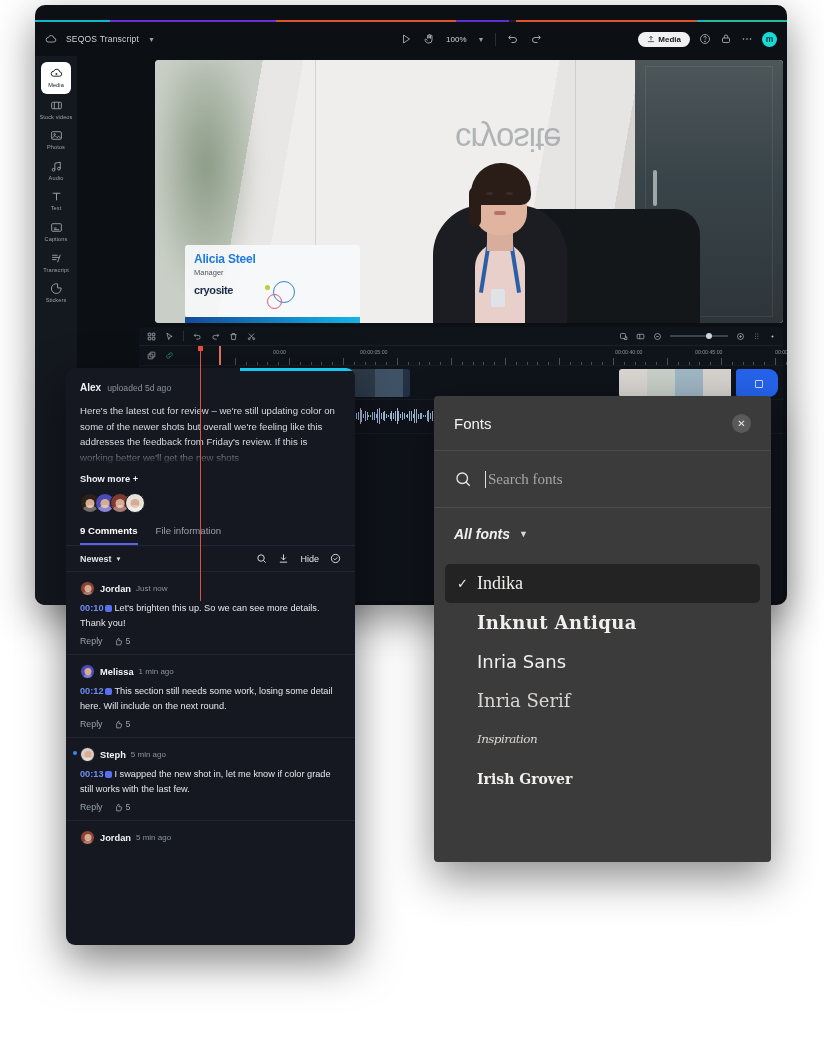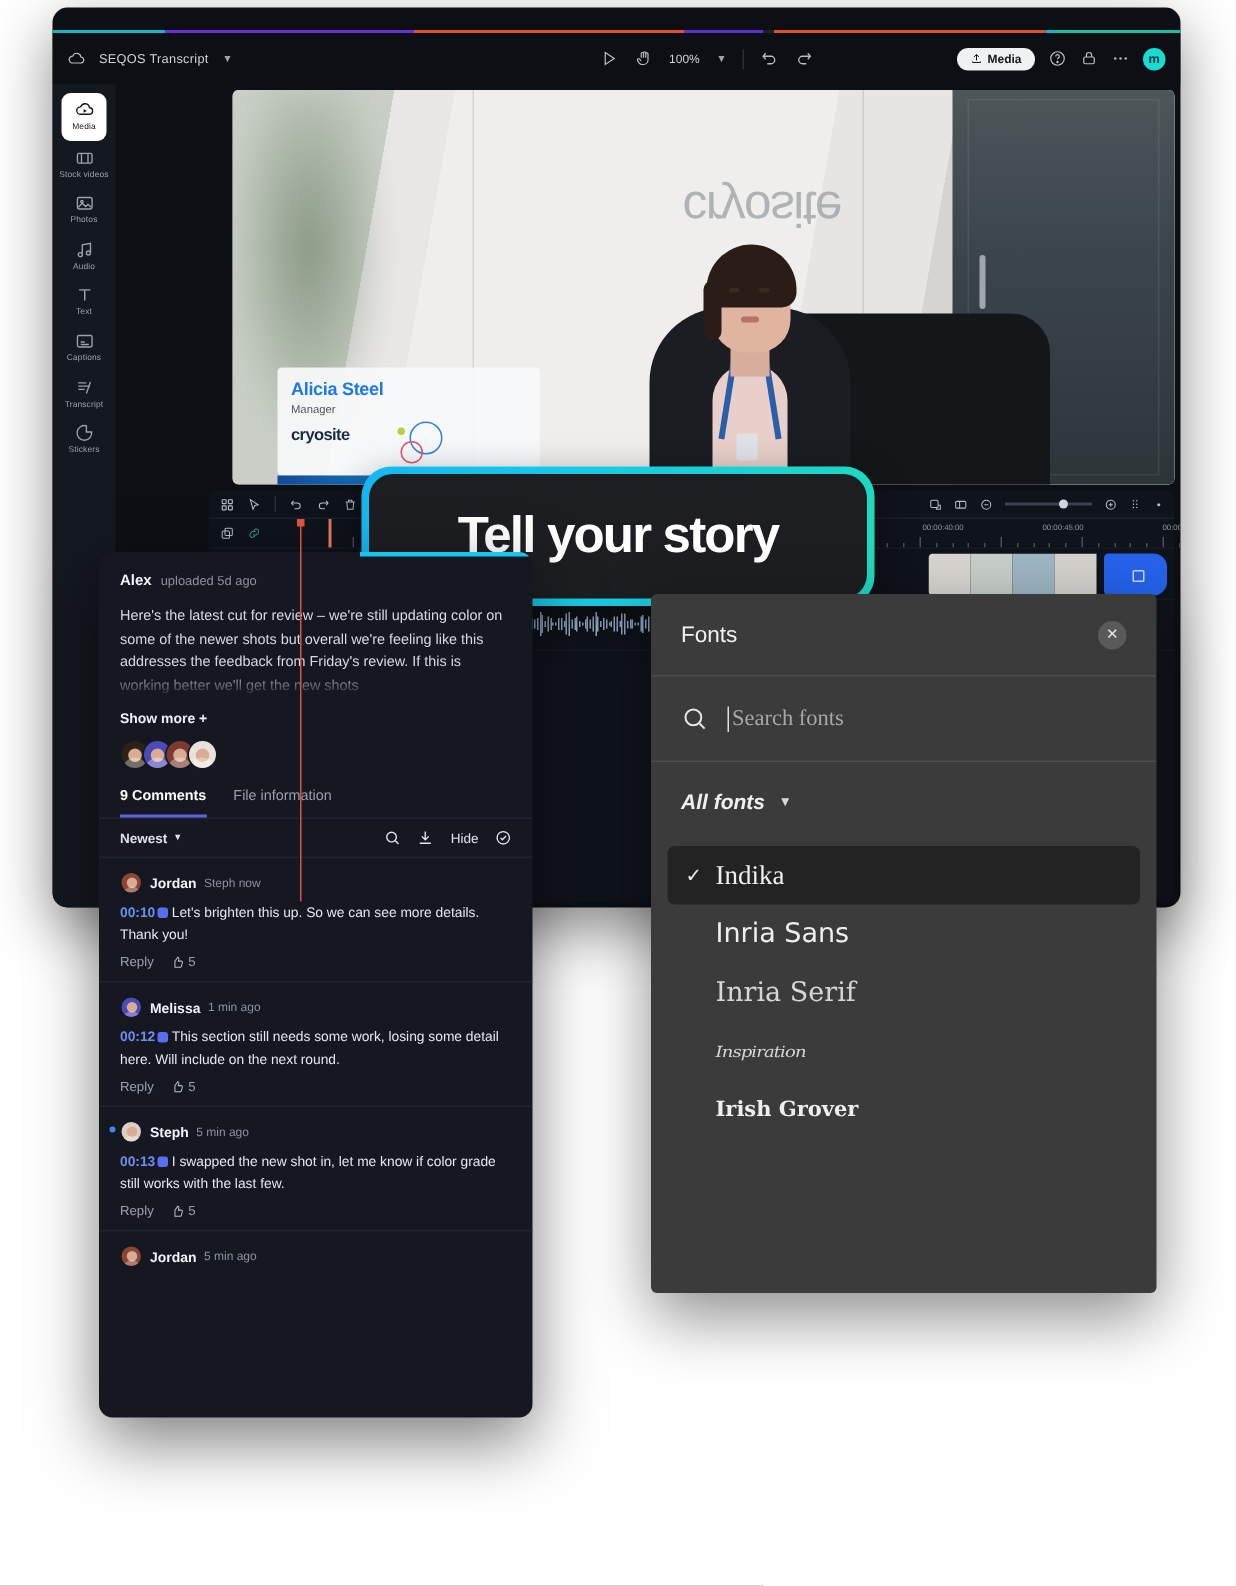--- a/index.html
+++ b/index.html
@@ -769,25 +769,20 @@
             <i style="height: 3.6px;"></i>
             <i style="height: 4px;"></i>
             <i style="height: 5.5px;"></i>
             <i style="height: 4.7px;"></i>
           </div>
       </div>
       <div class="tl-row" style="top:106px"></div>
     </div>
   </div>
 
-  <div id="story-pill">
-    <div id="story-inner">
-      <span id="story-text">Tell your story</span>
-    </div>
-  </div>
 
   <div id="comments-panel">
     <div id="cp-topline"></div>
     <div id="cp-head">
       <div class="row-inline">
         <span class="uname">Alex</span>
         <span class="utime">uploaded 5d ago</span>
       </div>
       <div id="cp-desc">Here's the latest cut for review – we're still updating color on some of the newer shots but overall we're feeling like this addresses the feedback from Friday's review. If this is working better we'll get the new shots</div>
       <div id="show-more">Show more +</div>
@@ -840,21 +835,21 @@
       </div>
     </div>
     <div id="comments-list">
         <div class="comment">
           <div class="c-head">
             <span class="av" style="width:15px;height:15px;margin:0;background:#8a4535">
               <span class="f" style="width:7px;height:7px;top:3px;background:#d9ab93"></span>
               <span class="b" style="width:12px;height:8px;background:rgba(255,255,255,.3)"></span>
             </span>
             <span class="c-name">Jordan</span>
-            <span class="c-time">Steph now</span>
+            <span class="c-time">Just now</span>
           </div>
           <div class="c-body"><span class="c-ts">00:10</span><span class="c-tsicon"></span><span>Let's brighten this up. So we can see more details. Thank you!</span></div>
           <div class="c-actions">
             <span>Reply</span>
             <span class="c-like">
               <span class="ic" style="width:9px;height:9px">
                 <svg viewBox="0 0 24 24" fill="none" stroke="currentColor" stroke-width="1.8">
                   <path d="M7 21V10l5-7 1.2.8a2 2 0 0 1 .7 2.2L13 10h5.2a2 2 0 0 1 2 2.5l-1.6 6A2.5 2.5 0 0 1 16 21z"></path>
                 </svg>
               </span>
@@ -939,20 +934,24 @@
       <span id="fp-filter-lbl">All fonts</span>
       <span class="chev" style="color:#d9d9d9;font-size:9px">▼</span>
     </div>
     <div id="fp-list">
         <div class="font-row selected">
           <span class="font-check">✓</span>
           <span class="fname f-indika">Indika</span>
         </div>
         <div class="font-row">
           <span class="font-check"></span>
+          <span class="fname f-inknut">Inknut Antiqua</span>
+        </div>
+        <div class="font-row">
+          <span class="font-check"></span>
           <span class="fname f-inria-sans">Inria Sans</span>
         </div>
         <div class="font-row">
           <span class="font-check"></span>
           <span class="fname f-inria-serif">Inria Serif</span>
         </div>
         <div class="font-row">
           <span class="font-check"></span>
           <span class="fname f-inspiration">Inspiration</span>
         </div>

